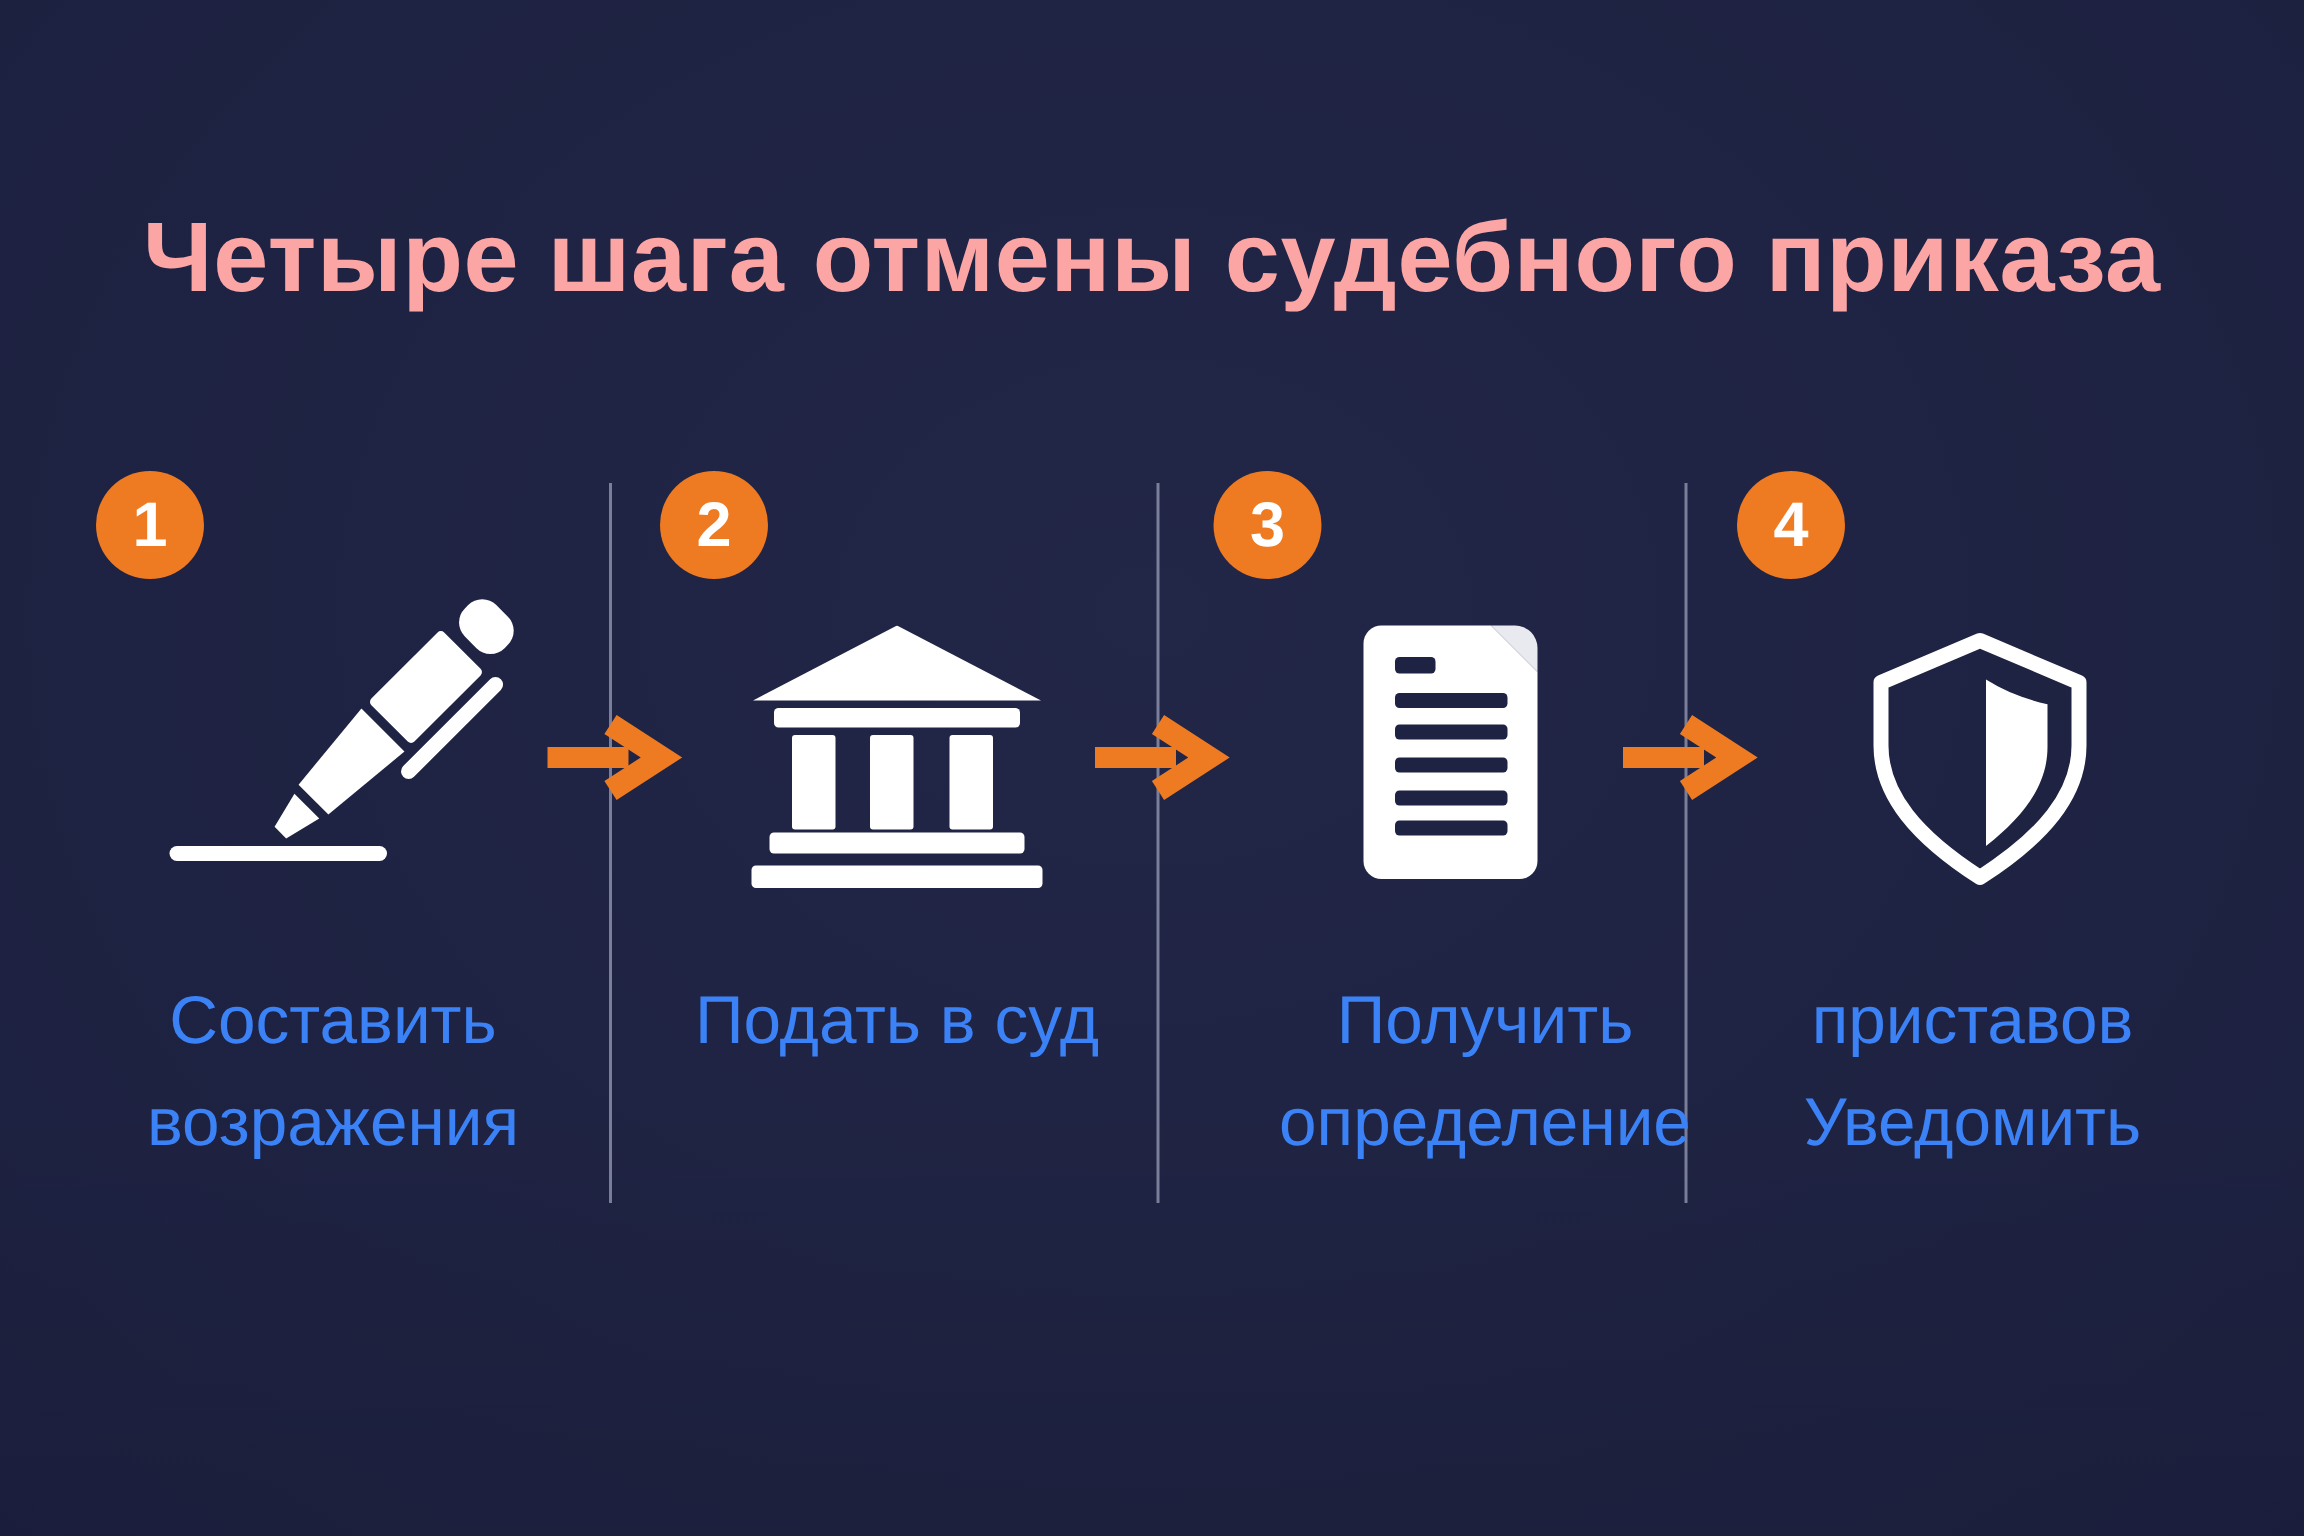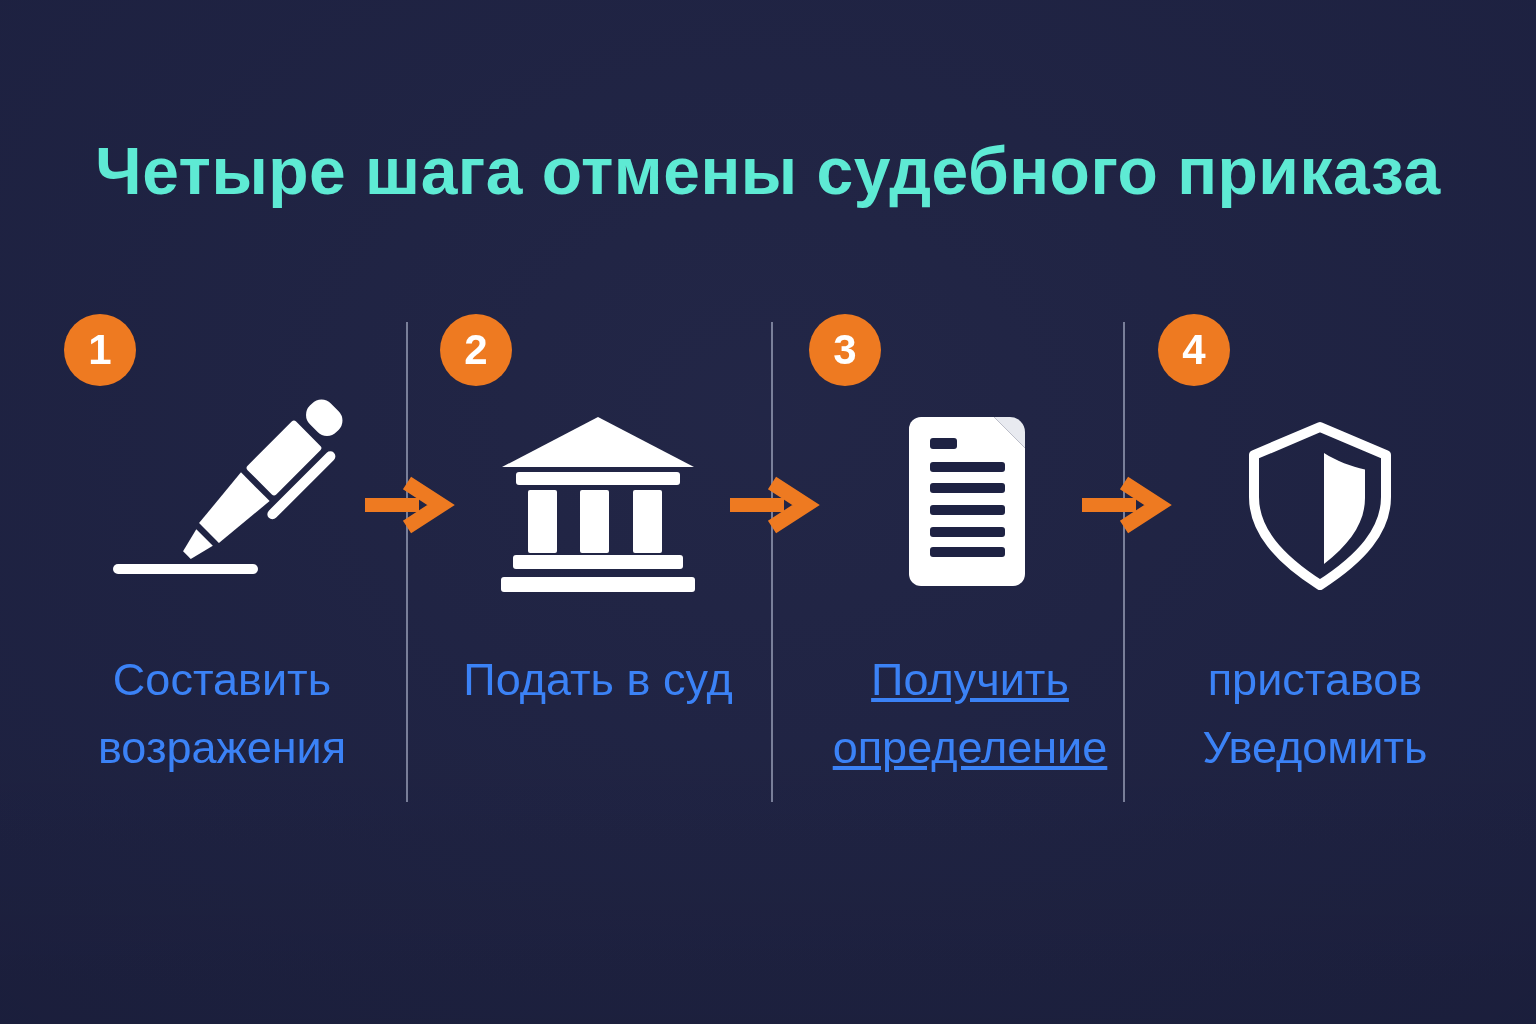--- a/index.html
+++ b/index.html
@@ -22,21 +22,21 @@
       radial-gradient(ellipse at 50% 40%, rgba(255,255,255,0.02), rgba(0,0,0,0.05));
     pointer-events: none;
   }
 
   .title {
     position: absolute;
     top: 134px;
     left: 0;
     width: 100%;
     text-align: center;
-    color: #5eead4;
+    color: #fca5a5;
     font-size: 66px;
     font-weight: 700;
     line-height: 74px;
     letter-spacing: 0.5px;
   }
 
   .divider {
     position: absolute;
     top: 322px;
     width: 2px;
@@ -86,21 +86,21 @@
     top: 646px;
     width: 440px;
     text-align: center;
     color: #3b82f6;
     font-size: 45px;
     font-weight: 400;
     line-height: 68px;
   }
   #label-1 { left: 2px; }
   #label-2 { left: 378px; }
-  #label-3 { left: 750px; text-decoration: underline; }
+  #label-3 { left: 770px; }
   #label-4 { left: 1095px; }
 </style>
 </head>
 <body>
 
 <div class="canvas">
 
   <div class="title">Четыре шага отмены судебного приказа</div>
 
   <div class="divider" id="divider-1"></div>

